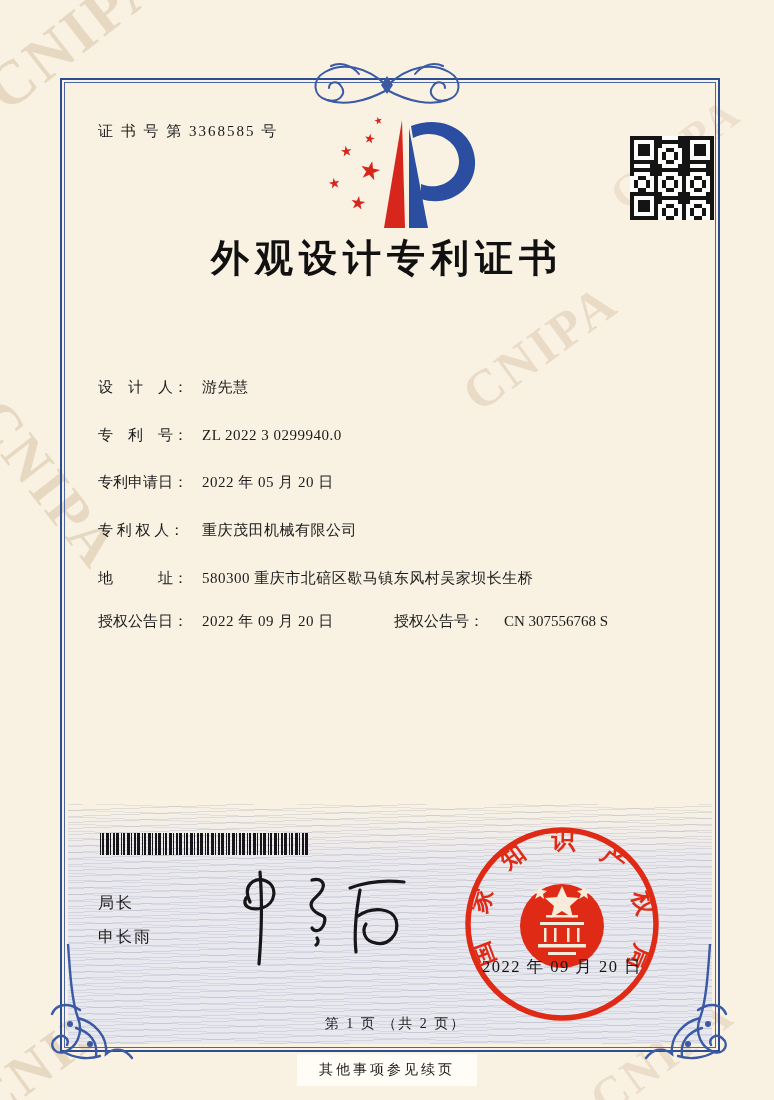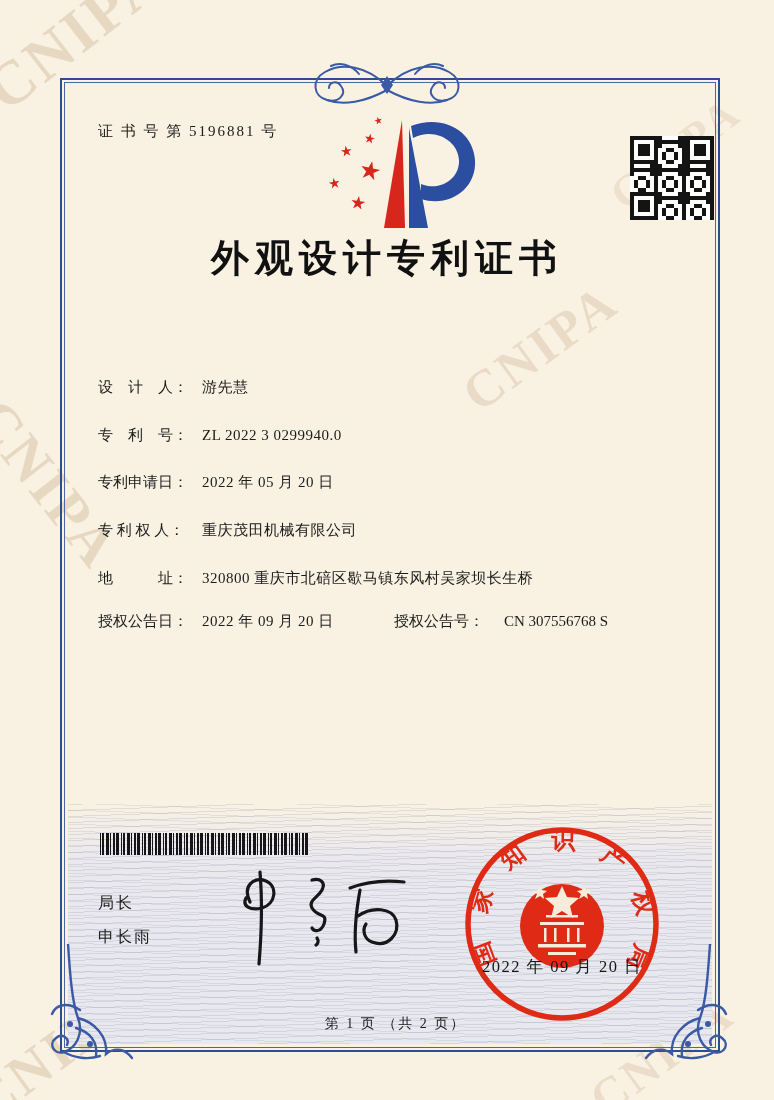--- a/index.html
+++ b/index.html
@@ -144,21 +144,21 @@
       <path d="M22,0 C24,30 26,58 32,74 C38,90 30,104 18,108 C8,111 2,100 10,94 C16,89 24,94 21,101"></path>
       <path d="M32,74 C48,78 62,92 60,110 C70,102 80,106 86,114"></path>
       <path d="M34,66 C22,58 10,60 6,70"></path>
       <path d="M30,84 C44,88 52,98 50,112"></path>
       <path d="M18,108 C28,114 42,116 54,112"></path>
     </g>
     <circle cx="24" cy="80" r="3" fill="#3b5aa5"></circle>
     <circle cx="44" cy="100" r="3" fill="#3b5aa5"></circle>
   </svg>
 
-  <div class="cert-no">证 书 号 第 5196881 号</div>
+  <div class="cert-no">证 书 号 第 3368585 号</div>
 
   <div class="qr" id="qr"><svg width="84" height="84" viewBox="0 0 84 84">
         <rect x="0" y="0" width="4" height="4" fill="#141414"></rect>
         <rect x="4" y="0" width="4" height="4" fill="#141414"></rect>
         <rect x="8" y="0" width="4" height="4" fill="#141414"></rect>
         <rect x="12" y="0" width="4" height="4" fill="#141414"></rect>
         <rect x="16" y="0" width="4" height="4" fill="#141414"></rect>
         <rect x="20" y="0" width="4" height="4" fill="#141414"></rect>
         <rect x="24" y="0" width="4" height="4" fill="#141414"></rect>
         <rect x="28" y="0" width="4" height="4" fill="#141414"></rect>
@@ -427,21 +427,21 @@
   <div class="row" style="top:426px;">
     <span class="lbl">专　利　号：</span><span class="val">ZL 2022 3 0299940.0</span>
   </div>
   <div class="row" style="top:473px;">
     <span class="lbl">专利申请日：</span><span class="val">2022 年 05 月 20 日</span>
   </div>
   <div class="row" style="top:521px;">
     <span class="lbl">专 利 权 人：</span><span class="val">重庆茂田机械有限公司</span>
   </div>
   <div class="row" style="top:569px;">
-    <span class="lbl">地　　　址：</span><span class="val">320800 重庆市北碚区歇马镇东风村吴家坝长生桥</span>
+    <span class="lbl">地　　　址：</span><span class="val">580300 重庆市北碚区歇马镇东风村吴家坝长生桥</span>
   </div>
   <div class="row" style="top:612px;">
     <span class="lbl">授权公告日：</span><span class="val">2022 年 09 月 20 日</span>
     <span class="grant2">
       <span class="lbl2">授权公告号：</span><span>CN 307556768 S</span>
     </span>
   </div>
 
 
   <div class="barcode" id="barcode">
@@ -541,14 +541,17 @@
       <rect x="94" y="106" width="2.5" height="14" fill="#f7ecd9"></rect>
       <rect x="107" y="106" width="2.5" height="14" fill="#f7ecd9"></rect>
       <rect x="117" y="106" width="2.5" height="14" fill="#f7ecd9"></rect>
       <rect x="78" y="122" width="48" height="3.5" fill="#f7ecd9"></rect>
       <rect x="88" y="130" width="28" height="3" fill="#f7ecd9"></rect>
     </g>
   </svg>
   <div class="seal-date">2022 年 09 月 20 日</div>
 
   <div class="page-num">第 1 页 （共 2 页）</div>
+  <div class="cont-note">
+    <span>其他事项参见续页</span>
+  </div>
 
 </div>
 
 </body></html>

